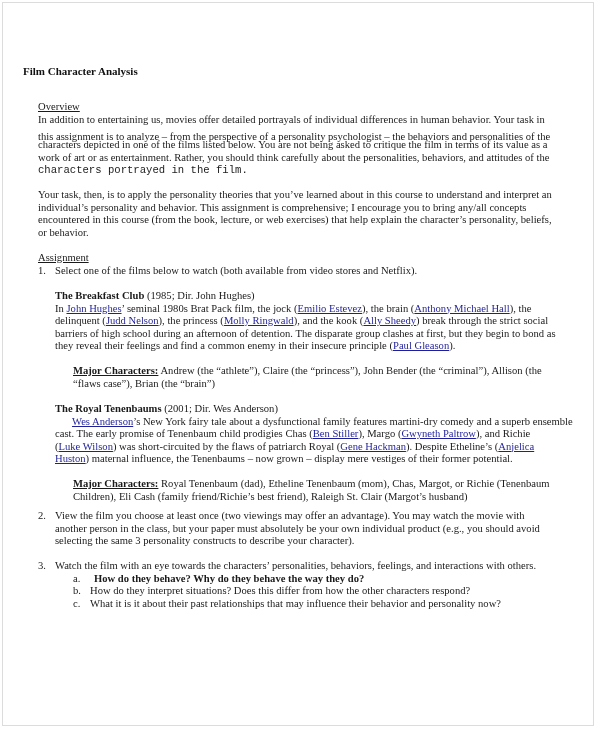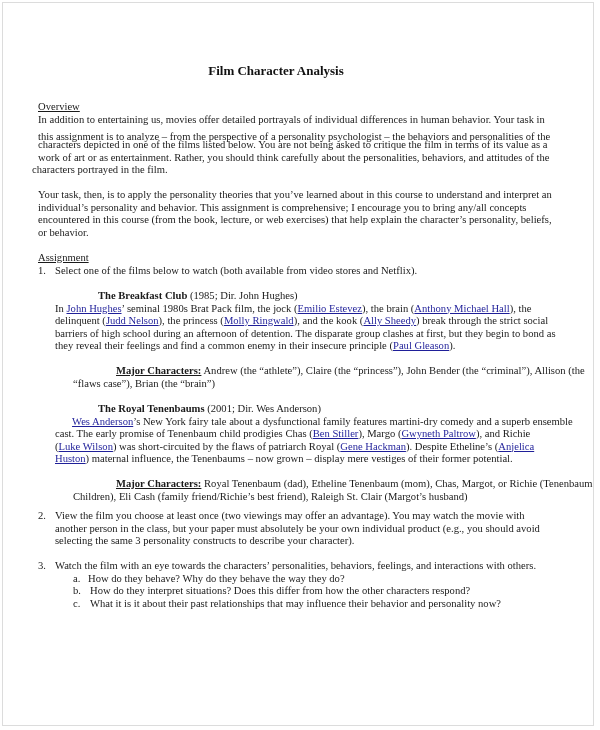--- a/index.html
+++ b/index.html
@@ -7,44 +7,44 @@
     .page {
       position: absolute; left: 2px; top: 2px; width: 592px; height: 724px;
       border: 1px solid #dcdcdc; background: #ffffff; box-sizing: border-box;
     }
     .doc {
       position: absolute; left: 0; top: 0; width: 600px;
       font-family: "Liberation Serif", "DejaVu Serif", serif;
       font-size: 10.6px; color: #1a1a1a; line-height: 12.6px;
     }
     .title {
-      position: absolute; left: 0; top: 62px; width: 552px; text-align: center;
-      font-weight: bold; font-size: 13px; line-height: 18px; color: #111;
+      position: absolute; left: 0; top: 62px; width: 552px; text-align: left;
+      font-weight: bold; font-size: 11px; line-height: 18px; color: #111; padding-left: 23px;
     }
     .line { position: absolute; white-space: nowrap; }
     .u { text-decoration: underline; }
-    .b { font-weight: bold; margin-left: 43px; }
+    .b { font-weight: bold; }
     a.lnk { color: #1f1f99; text-decoration: underline; }
     .num { position: absolute; white-space: nowrap; }
   </style>
 </head>
 <body>
 
 <div class="page"></div>
 
 <div class="doc">
 
   <div class="title">Film Character Analysis</div>
 
   <div class="line u" style="left:38px; top:101px;">Overview</div>
   <div class="line" style="left:38px; top:114px;">In addition to entertaining us, movies offer detailed portrayals of individual differences in human behavior. Your task in</div>
   <div class="line" style="left:38px; top:131px;">this assignment is to analyze – from the perspective of a personality psychologist – the behaviors and personalities of the</div>
   <div class="line" style="left:38px; top:139px;">characters depicted in one of the films listed below. You are not being asked to critique the film in terms of its value as a</div>
   <div class="line" style="left:38px; top:151.5px;">work of art or as entertainment. Rather, you should think carefully about the personalities, behaviors, and attitudes of the</div>
-  <div class="line" style="left:32px; top:164px;">characters portrayed in the film.</div>
+  <div class="line" style="left:38px; top:164px;font-family:Liberation Mono, monospace;">characters portrayed in the film.</div>
 
   <div class="line" style="left:38px; top:189px;">Your task, then, is to apply the personality theories that you’ve learned about in this course to understand and interpret an</div>
   <div class="line" style="left:38px; top:201.5px;">individual’s personality and behavior. This assignment is comprehensive; I encourage you to bring any/all concepts</div>
   <div class="line" style="left:38px; top:214px;">encountered in this course (from the book, lecture, or web exercises) that help explain the character’s personality, beliefs,</div>
   <div class="line" style="left:38px; top:226.5px;">or behavior.</div>
 
   <div class="line u" style="left:38px; top:252px;">Assignment</div>
   <div class="num" style="left:38px; top:264.5px;">1.</div>
   <div class="line" style="left:55px; top:264.5px;">Select one of the films below to watch (both available from video stores and Netflix).</div>
 
@@ -90,19 +90,19 @@
 
   <div class="num" style="left:38px; top:510px;">2.</div>
   <div class="line" style="left:55px; top:510px;">View the film you choose at least once (two viewings may offer an advantage). You may watch the movie with</div>
   <div class="line" style="left:55px; top:522.5px;">another person in the class, but your paper must absolutely be your own individual product (e.g., you should avoid</div>
   <div class="line" style="left:55px; top:535px;">selecting the same 3 personality constructs to describe your character).</div>
 
   <div class="num" style="left:38px; top:560px;">3.</div>
   <div class="line" style="left:55px; top:560px;">Watch the film with an eye towards the characters’ personalities, behaviors, feelings, and interactions with others.</div>
 
   <div class="num" style="left:73px; top:572.5px;">a.</div>
-  <div class="line" style="left:88px; top:572.5px;">How do they behave? Why do they behave the way they do?</div>
+  <div class="line" style="left:94px; top:572.5px;font-weight:bold;">How do they behave? Why do they behave the way they do?</div>
   <div class="num" style="left:73px; top:585px;">b.</div>
   <div class="line" style="left:90px; top:585px;">How do they interpret situations? Does this differ from how the other characters respond?</div>
   <div class="num" style="left:73px; top:597.5px;">c.</div>
   <div class="line" style="left:90px; top:597.5px;">What it is it about their past relationships that may influence their behavior and personality now?</div>
 
 </div>
 
 </body></html>

